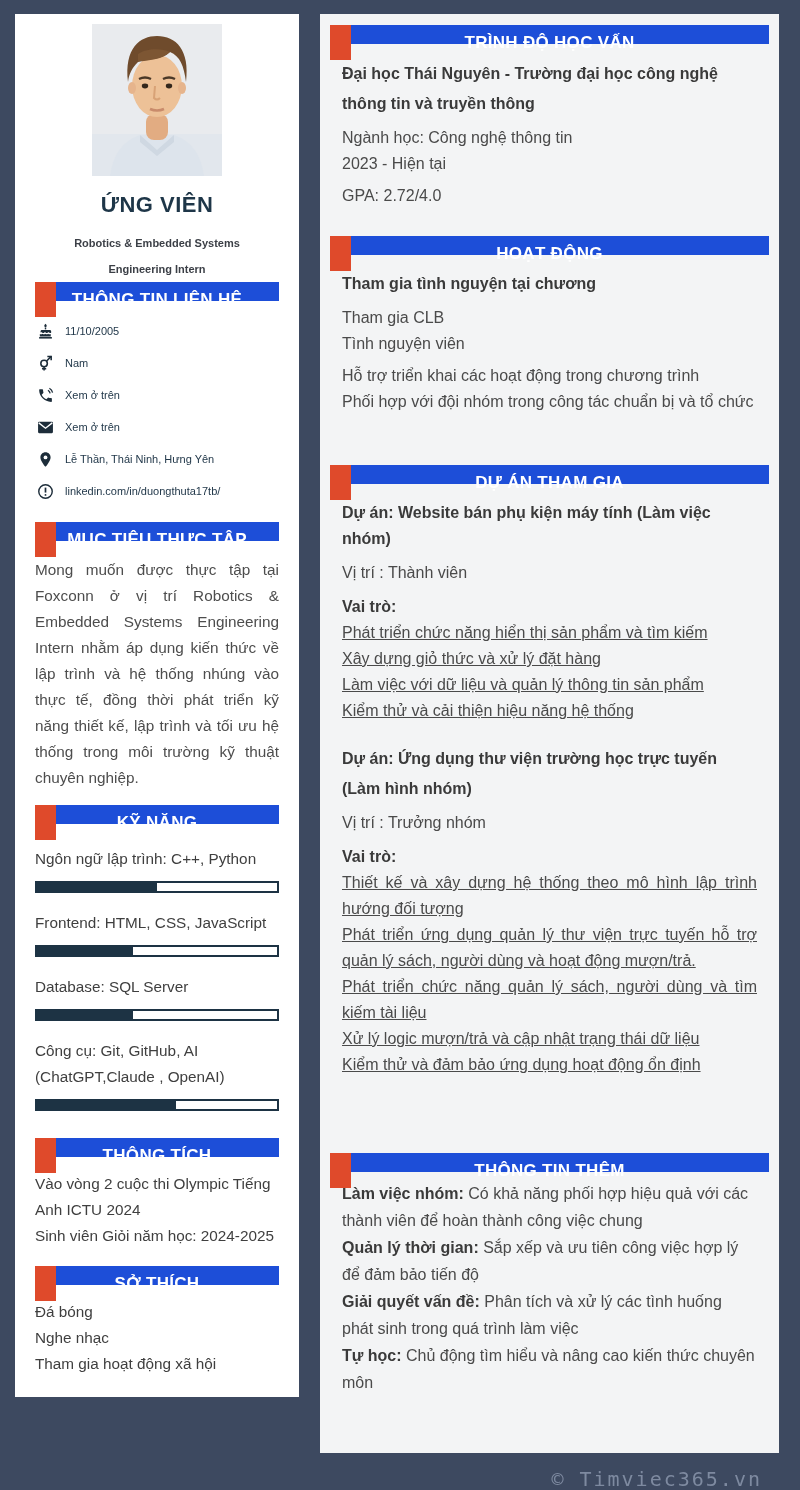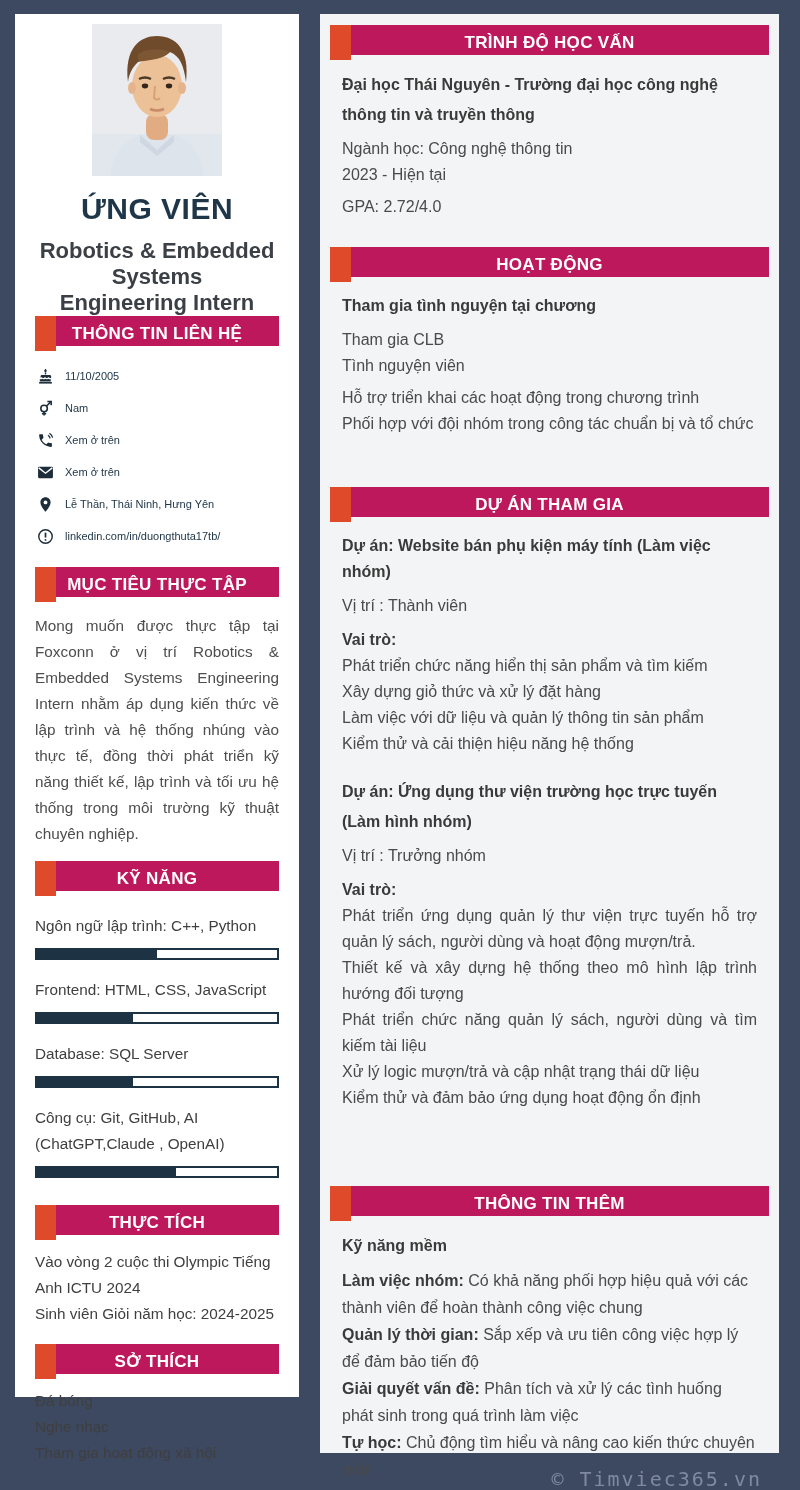--- a/index.html
+++ b/index.html
@@ -8,33 +8,33 @@
     background:#3D4960;
     font-family:"Liberation Sans", sans-serif;
     position:relative;
     overflow:hidden;
   }
   .panel { position:absolute; top:14px; }
   .left-panel  { left:15px;  width:284px; height:1383px; background:#ffffff; }
   .right-panel { left:320px; width:459px; height:1439px; background:#F3F4F5; }
 
   
-  .sec-header { position:relative; height:30px; background:#be185d; }
+  .sec-header { position:relative; height:19px; background:#1d4ed8; }
   .left-panel .sec-header  { margin:0 20px; }
   .right-panel .sec-header { margin:0 10px; }
   .sec-header .accent { position:absolute; left:0; top:0; width:21px; height:35px; background:#DF4A2B; }
   .sec-header .label {
     display:block; width:100%; height:35px; line-height:35px;
     text-align:center; color:#ffffff; font-weight:bold; font-size:17px; letter-spacing:.3px;
   }
 
   
   .photo-wrap { width:130px; height:152px; margin:10px auto 0; overflow:hidden; }
-  .name { margin-top:16px; text-align:center; font-size:30px; font-weight:bold; color:#1E3648; letter-spacing:.5px; }
-  .job-title { margin-top:12px; text-align:center; font-size:22px; font-weight:bold; color:#3B3F46; line-height:26px; padding:0 10px; }
+  .name { margin-top:16px; text-align:center; font-size:22px; font-weight:bold; color:#1E3648; letter-spacing:.5px; }
+  .job-title { margin-top:12px; text-align:center; font-size:11px; font-weight:bold; color:#3B3F46; line-height:26px; padding:0 10px; }
 
   .contact-list { margin:14px 0 0 20px; }
   .contact-item { display:flex; align-items:center; height:32px; }
   .contact-item .ci-icon { width:20px; flex:none; display:flex; align-items:center; justify-content:center; }
   .contact-item .ci-text { margin-left:10px; font-size:11px; color:#22384A; white-space:nowrap; }
 
   .objective-text {
     margin:16px 20px 0; font-size:15.3px; color:#4D4D4D;
     line-height:26px; text-align:justify;
   }
@@ -51,21 +51,21 @@
   
   .r-block { margin:0 22px; font-size:16px; color:#4A4A4A; }
   .r-bold { font-weight:bold; color:#3A3A3A; }
   .edu-school { margin-top:15px; font-weight:bold; color:#3A3A3A; line-height:30px; }
   .edu-line { line-height:26px; }
   .gap6 { margin-top:6px; }
   .gap8 { margin-top:8px; }
   .gap16 { margin-top:16px; }
   .lines-26 { line-height:26px; }
   .lines-27 { line-height:27px; }
-  .just { text-align:justify; }
+  .just { text-align:justify;text-decoration:underline; }
 
   .watermark {
     position:absolute; top:1467px; right:38px;
     font-family:"DejaVu Sans Mono", monospace;
     font-size:20px; letter-spacing:2px; color:#7E8AA0;
   }
 
   svg.cicon { width:17px; height:17px; }
 </style>
 </head>
@@ -201,21 +201,21 @@
     <div class="skill-item">
       <div class="skill-label">Công cụ: Git, GitHub, AI (ChatGPT,Claude , OpenAI)</div>
       <div class="skill-bar">
           <div class="skill-fill" style="width: 58%;"></div>
         </div>
     </div>
   </div>
 
   <div class="sec-header" style="margin-top:27px">
     <span class="accent"></span>
-    <span class="label">THỰC TÍCH</span>
+    <span class="label">THÔNG TÍCH</span>
   </div>
   <div class="plain-lines">
     <div>Vào vòng 2 cuộc thi Olympic Tiếng Anh ICTU 2024</div>
     <div>Sinh viên Giỏi năm học: 2024-2025</div>
   </div>
 
   <div class="sec-header" style="margin-top:17px">
     <span class="accent"></span>
     <span class="label">SỞ THÍCH</span>
   </div>
@@ -269,34 +269,33 @@
       <div>Làm việc với dữ liệu và quản lý thông tin sản phẩm</div>
       <div>Kiểm thử và cải thiện hiệu năng hệ thống</div>
     </div>
   </div>
   <div class="r-block" style="margin-top:22px">
     <div class="r-bold lines-26">Dự án: Ứng dụng thư viện trường học trực tuyến</div>
     <div class="r-bold lines-26" style="margin-top:4px">(Làm hình nhóm)</div>
     <div class="lines-26 gap8">Vị trí : Trưởng nhóm</div>
     <div class="r-bold lines-26 gap8">Vai trò:</div>
     <div class="lines-26 just">
+      <div>Thiết kế và xây dựng hệ thống theo mô hình lập trình hướng đối tượng</div>
       <div>Phát triển ứng dụng quản lý thư viện trực tuyến hỗ trợ quản lý sách, người dùng và hoạt động mượn/trả.</div>
-      <div>Thiết kế và xây dựng hệ thống theo mô hình lập trình hướng đối tượng</div>
       <div>Phát triển chức năng quản lý sách, người dùng và tìm kiếm tài liệu</div>
       <div>Xử lý logic mượn/trả và cập nhật trạng thái dữ liệu</div>
       <div>Kiểm thử và đảm bảo ứng dụng hoạt động ổn định</div>
     </div>
   </div>
 
   <div class="sec-header" style="margin-top:75px">
     <span class="accent"></span>
     <span class="label">THÔNG TIN THÊM</span>
   </div>
   <div class="r-block">
-    <div class="r-bold gap16 lines-27">Kỹ năng mềm</div>
     <div class="lines-27 gap8">
       <div><b class="r-bold">Làm việc nhóm:</b><span> Có khả năng phối hợp hiệu quả với các thành viên để hoàn thành công việc chung</span></div>
       <div><b class="r-bold">Quản lý thời gian:</b><span> Sắp xếp và ưu tiên công việc hợp lý để đảm bảo tiến độ</span></div>
       <div><b class="r-bold">Giải quyết vấn đề:</b><span> Phân tích và xử lý các tình huống phát sinh trong quá trình làm việc</span></div>
       <div><b class="r-bold">Tự học:</b><span> Chủ động tìm hiểu và nâng cao kiến thức chuyên môn</span></div>
     </div>
   </div>
 </div>
 
 <div class="watermark">© Timviec365.vn</div>

